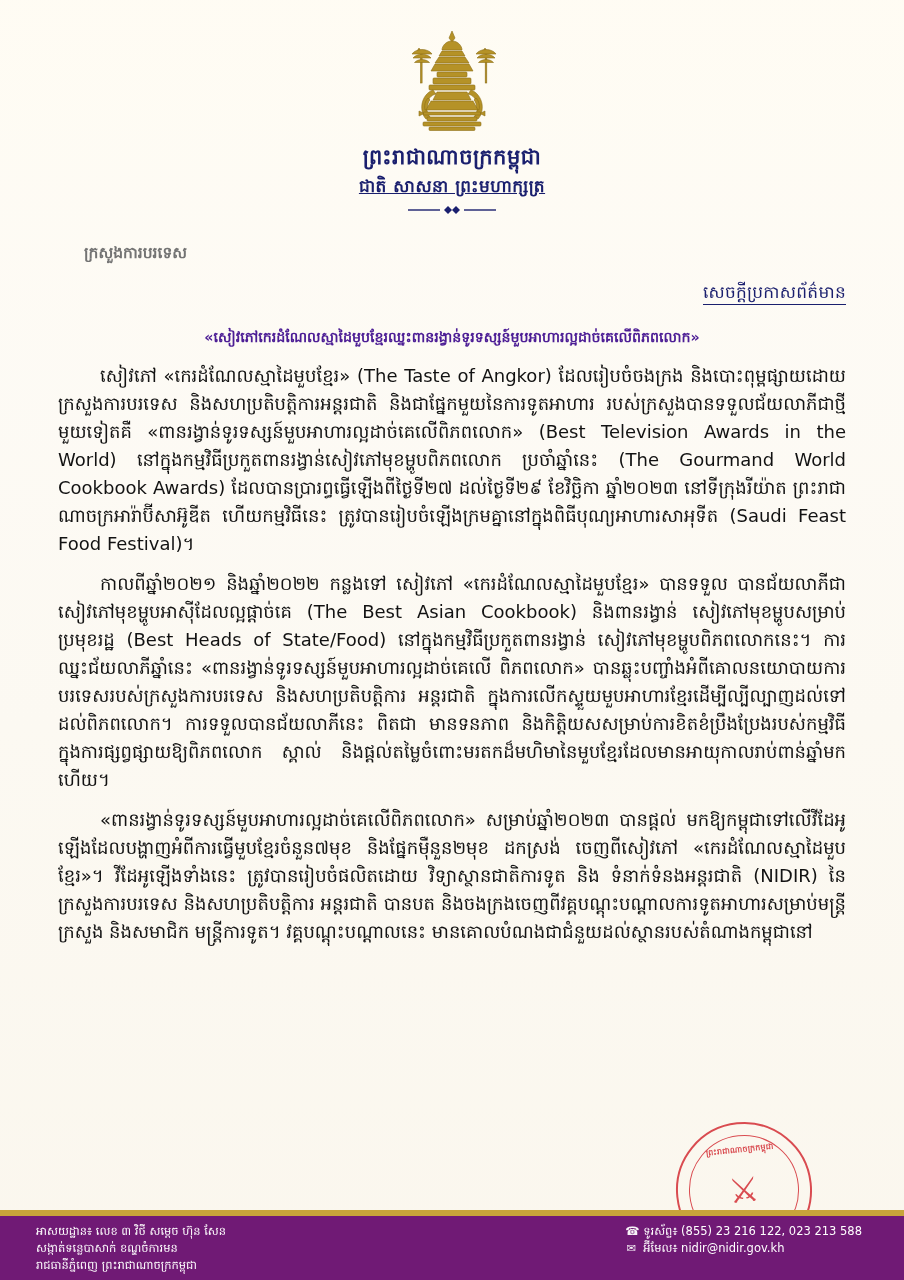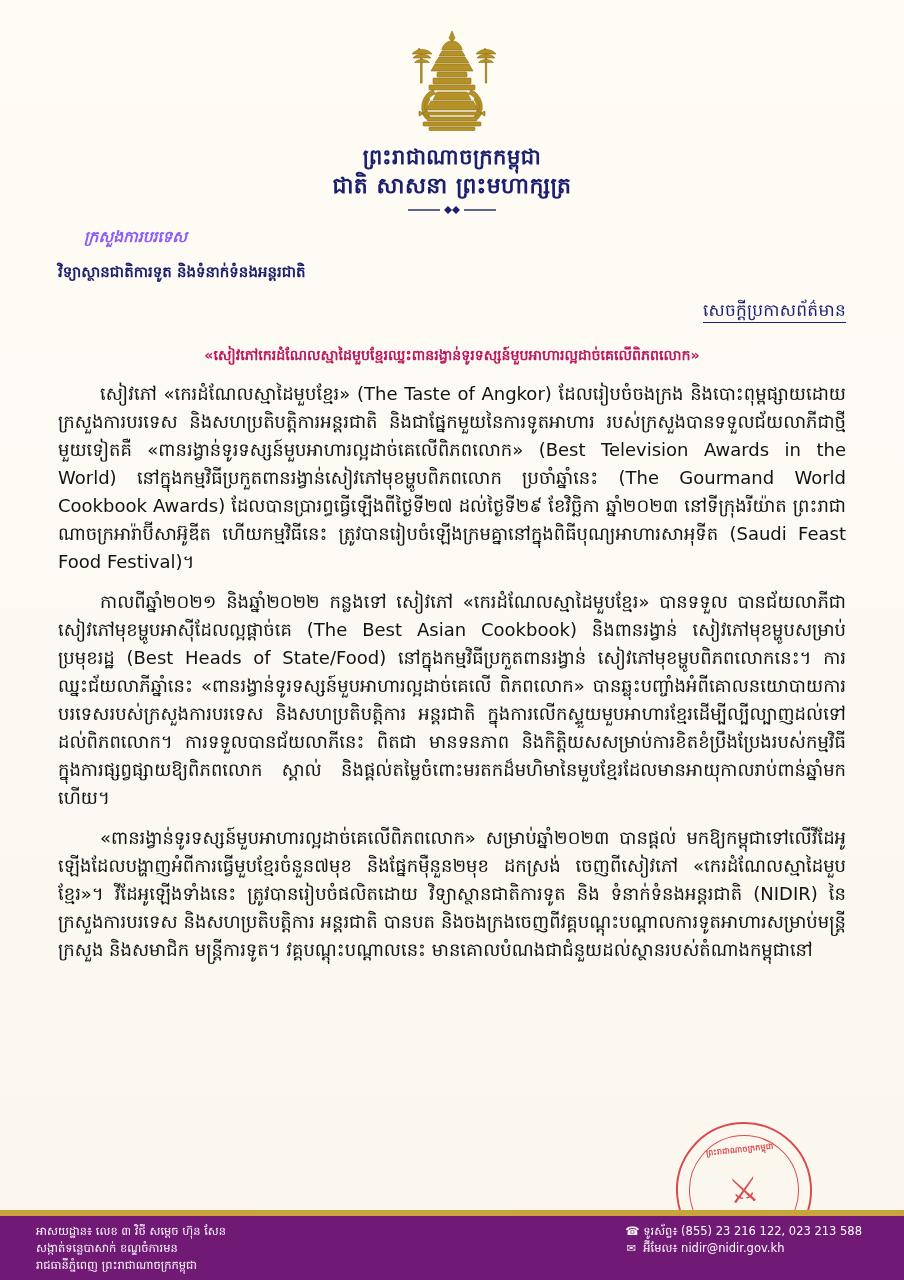--- a/index.html
+++ b/index.html
@@ -51,41 +51,41 @@
     color: #1a1f6e;
     font-family: "DejaVu Sans", sans-serif;
     letter-spacing: 0.5px;
   }
   .kingdom .line1 {
     font-size: 21px;
     line-height: 30px;
     font-weight: 700;
   }
   .kingdom .line2 {
-    font-size: 22px;
+    font-size: 17px;
     line-height: 28px;
     font-weight: 700;
+    text-decoration: underline;
   }
   .rule-deco {
     margin: 4px auto 0 auto;
     width: 96px;
     height: 12px;
     position: relative;
   }
   .rule-deco svg { display: block; }
 
   
   .ministry {
-    margin-top: 10px;
-    color: #8b5cf6;
+    margin-top: 26px;
+    color: #737373;
     font-weight: 700;
     font-size: 15.5px;
     line-height: 23px;
     padding-left: 12px;
-    font-style: italic;
   }
   .ministry .l1 { margin-left: 14px; }
   .institute {
     margin-top: 12px;
     color: #1a1f6e;
     font-weight: 700;
     font-size: 15px;
     line-height: 22px;
   }
 
@@ -99,21 +99,21 @@
     letter-spacing: 0.3px;
   }
   .press-title span {
     border-bottom: 1.6px solid #1a1f6e;
     padding-bottom: 2px;
   }
 
   .headline {
     margin-top: 20px;
     text-align: center;
-    color: #be185d;
+    color: #4c1d95;
     font-weight: 700;
     font-size: 14.2px;
     line-height: 22px;
     padding: 0 6px;
   }
 
   
   .body {
     margin-top: 14px;
     color: #121212;
@@ -280,21 +280,20 @@
           <path d="M40 6 l4-4 l4 4 l-4 4 z" fill="#1a1f6e"></path>
           <path d="M48 6 l4-4 l4 4 l-4 4 z" fill="#1a1f6e"></path>
         </svg>
       </div>
     </div>
 
     <div class="ministry">
       <div class="l1">ក្រសួងការបរទេស</div>
     </div>
 
-    <div class="institute">វិទ្យាស្ថានជាតិការទូត និងទំនាក់ទំនងអន្តរជាតិ</div>
 
     <div class="press-title">
       <span>សេចក្ដីប្រកាសព័ត៌មាន</span>
     </div>
 
     <div class="headline">«សៀវភៅកេរដំណែលស្មាដៃមួបខ្មែរឈ្នះពានរង្វាន់ទូរទស្សន៍មួបអាហារល្អដាច់គេលើពិភពលោក»</div>
 
     <div class="body">
       <p>សៀវភៅ «កេរដំណែលស្មាដៃមួបខ្មែរ» (The Taste of Angkor) ដែលរៀបចំចងក្រង និងបោះពុម្ពផ្សាយដោយក្រសួងការបរទេស និងសហប្រតិបត្តិការអន្តរជាតិ និងជាផ្នែកមួយនៃការទូតអាហារ របស់ក្រសួងបានទទួលជ័យលាភីជាថ្មីមួយទៀតគឺ «ពានរង្វាន់ទូរទស្សន៍មួបអាហារល្អដាច់គេលើពិភពលោក» (Best Television Awards in the World) នៅក្នុងកម្មវិធីប្រកួតពានរង្វាន់សៀវភៅមុខម្ហូបពិភពលោក ប្រចាំឆ្នាំនេះ (The Gourmand World Cookbook Awards) ដែលបានប្រារព្ធធ្វើឡើងពីថ្ងៃទី២៧ ដល់ថ្ងៃទី២៩ ខែវិច្ឆិកា ឆ្នាំ២០២៣ នៅទីក្រុងរីយ៉ាត ព្រះរាជាណាចក្រអារ៉ាប៊ីសាអ៊ូឌីត ហើយកម្មវិធីនេះ ត្រូវបានរៀបចំឡើងក្រមគ្នានៅក្នុងពិធីបុណ្យអាហារសាអុទីត (Saudi Feast Food Festival)។</p>
       <p>កាលពីឆ្នាំ២០២១ និងឆ្នាំ២០២២ កន្លងទៅ សៀវភៅ «កេរដំណែលស្មាដៃមួបខ្មែរ» បានទទួល បានជ័យលាភីជាសៀវភៅមុខម្ហូបអាស៊ីដែលល្អផ្ដាច់គេ (The Best Asian Cookbook) និងពានរង្វាន់ សៀវភៅមុខម្ហូបសម្រាប់ប្រមុខរដ្ឋ (Best Heads of State/Food) នៅក្នុងកម្មវិធីប្រកួតពានរង្វាន់ សៀវភៅមុខម្ហូបពិភពលោកនេះ។ ការឈ្នះជ័យលាភីឆ្នាំនេះ «ពានរង្វាន់ទូរទស្សន៍មួបអាហារល្អដាច់គេលើ ពិភពលោក» បានឆ្លុះបញ្ចាំងអំពីគោលនយោបាយការបរទេសរបស់ក្រសួងការបរទេស និងសហប្រតិបត្តិការ អន្តរជាតិ ក្នុងការលើកស្ទួយមួបអាហារខ្មែរដើម្បីល្បីល្បាញដល់ទៅដល់ពិភពលោក។ ការទទួលបានជ័យលាភីនេះ ពិតជា មានទនភាព និងកិត្តិយសសម្រាប់ការខិតខំប្រឹងប្រែងរបស់កម្មវិធី ក្នុងការផ្សព្វផ្សាយឱ្យពិភពលោក ស្គាល់ និងផ្ដល់តម្លៃចំពោះមរតកដ៏មហិមានៃមួបខ្មែរដែលមានអាយុកាលរាប់ពាន់ឆ្នាំមកហើយ។</p>

